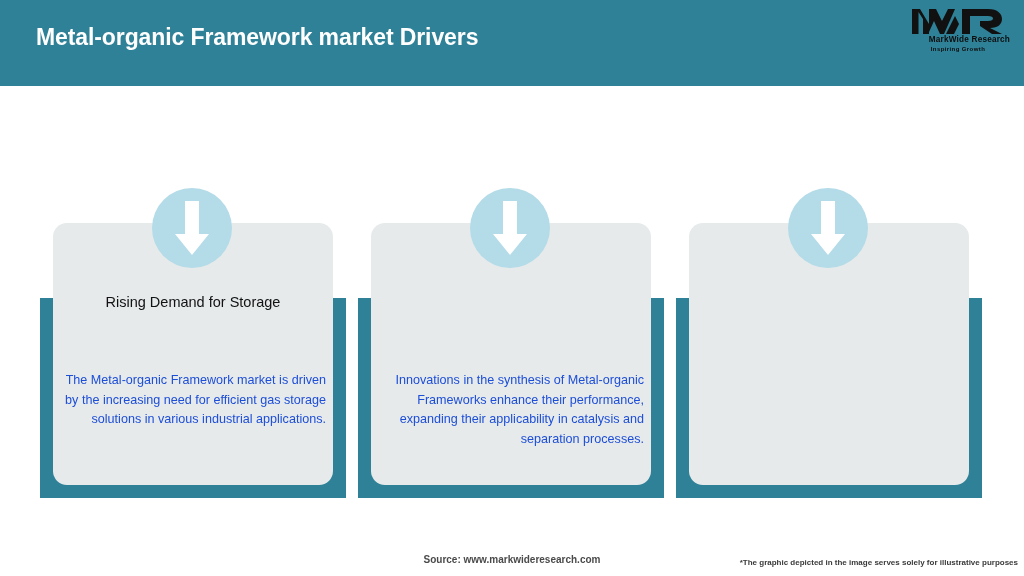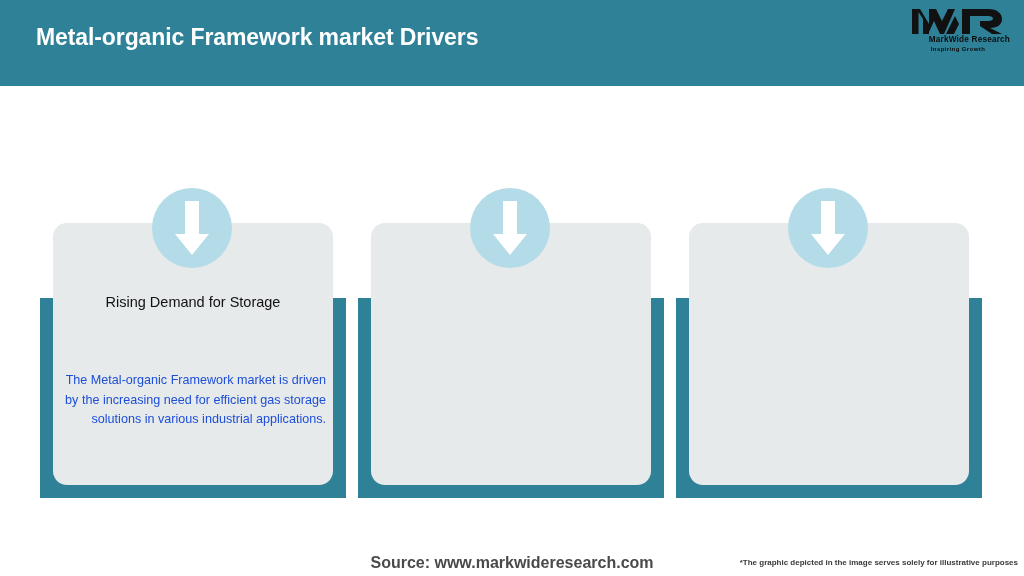--- a/index.html
+++ b/index.html
@@ -154,21 +154,21 @@
     z-index: 4;
   }
 
   
   .footer-source {
     position: absolute;
     left: 0;
     top: 554px;
     width: 1024px;
     text-align: center;
-    font-size: 16px;
+    font-size: 10px;
     font-weight: bold;
     color: #4a4a4a;
   }
   .footer-note {
     position: absolute;
     right: 6px;
     top: 558px;
     font-size: 8px;
     font-weight: bold;
     color: #3a3a3a;
@@ -215,20 +215,21 @@
   </div>
 
   <div class="card-wrap c2">
     <div class="frame"></div>
     <div class="panel"></div>
     <div class="badge">
       <svg viewBox="0 0 36 55">
         <path d="M11 0 L25 0 L25 33 L35 33 L18 54 L1 33 L11 33 Z" fill="#ffffff"></path>
       </svg>
     </div>
+    <div class="card-body">Innovations in the synthesis of Metal-organic Frameworks enhance their performance, expanding their applicability in catalysis and separation processes.</div>
   </div>
 
   <div class="card-wrap c3">
     <div class="frame"></div>
     <div class="panel"></div>
     <div class="badge">
       <svg viewBox="0 0 36 55">
         <path d="M11 0 L25 0 L25 33 L35 33 L18 54 L1 33 L11 33 Z" fill="#ffffff"></path>
       </svg>
     </div>

